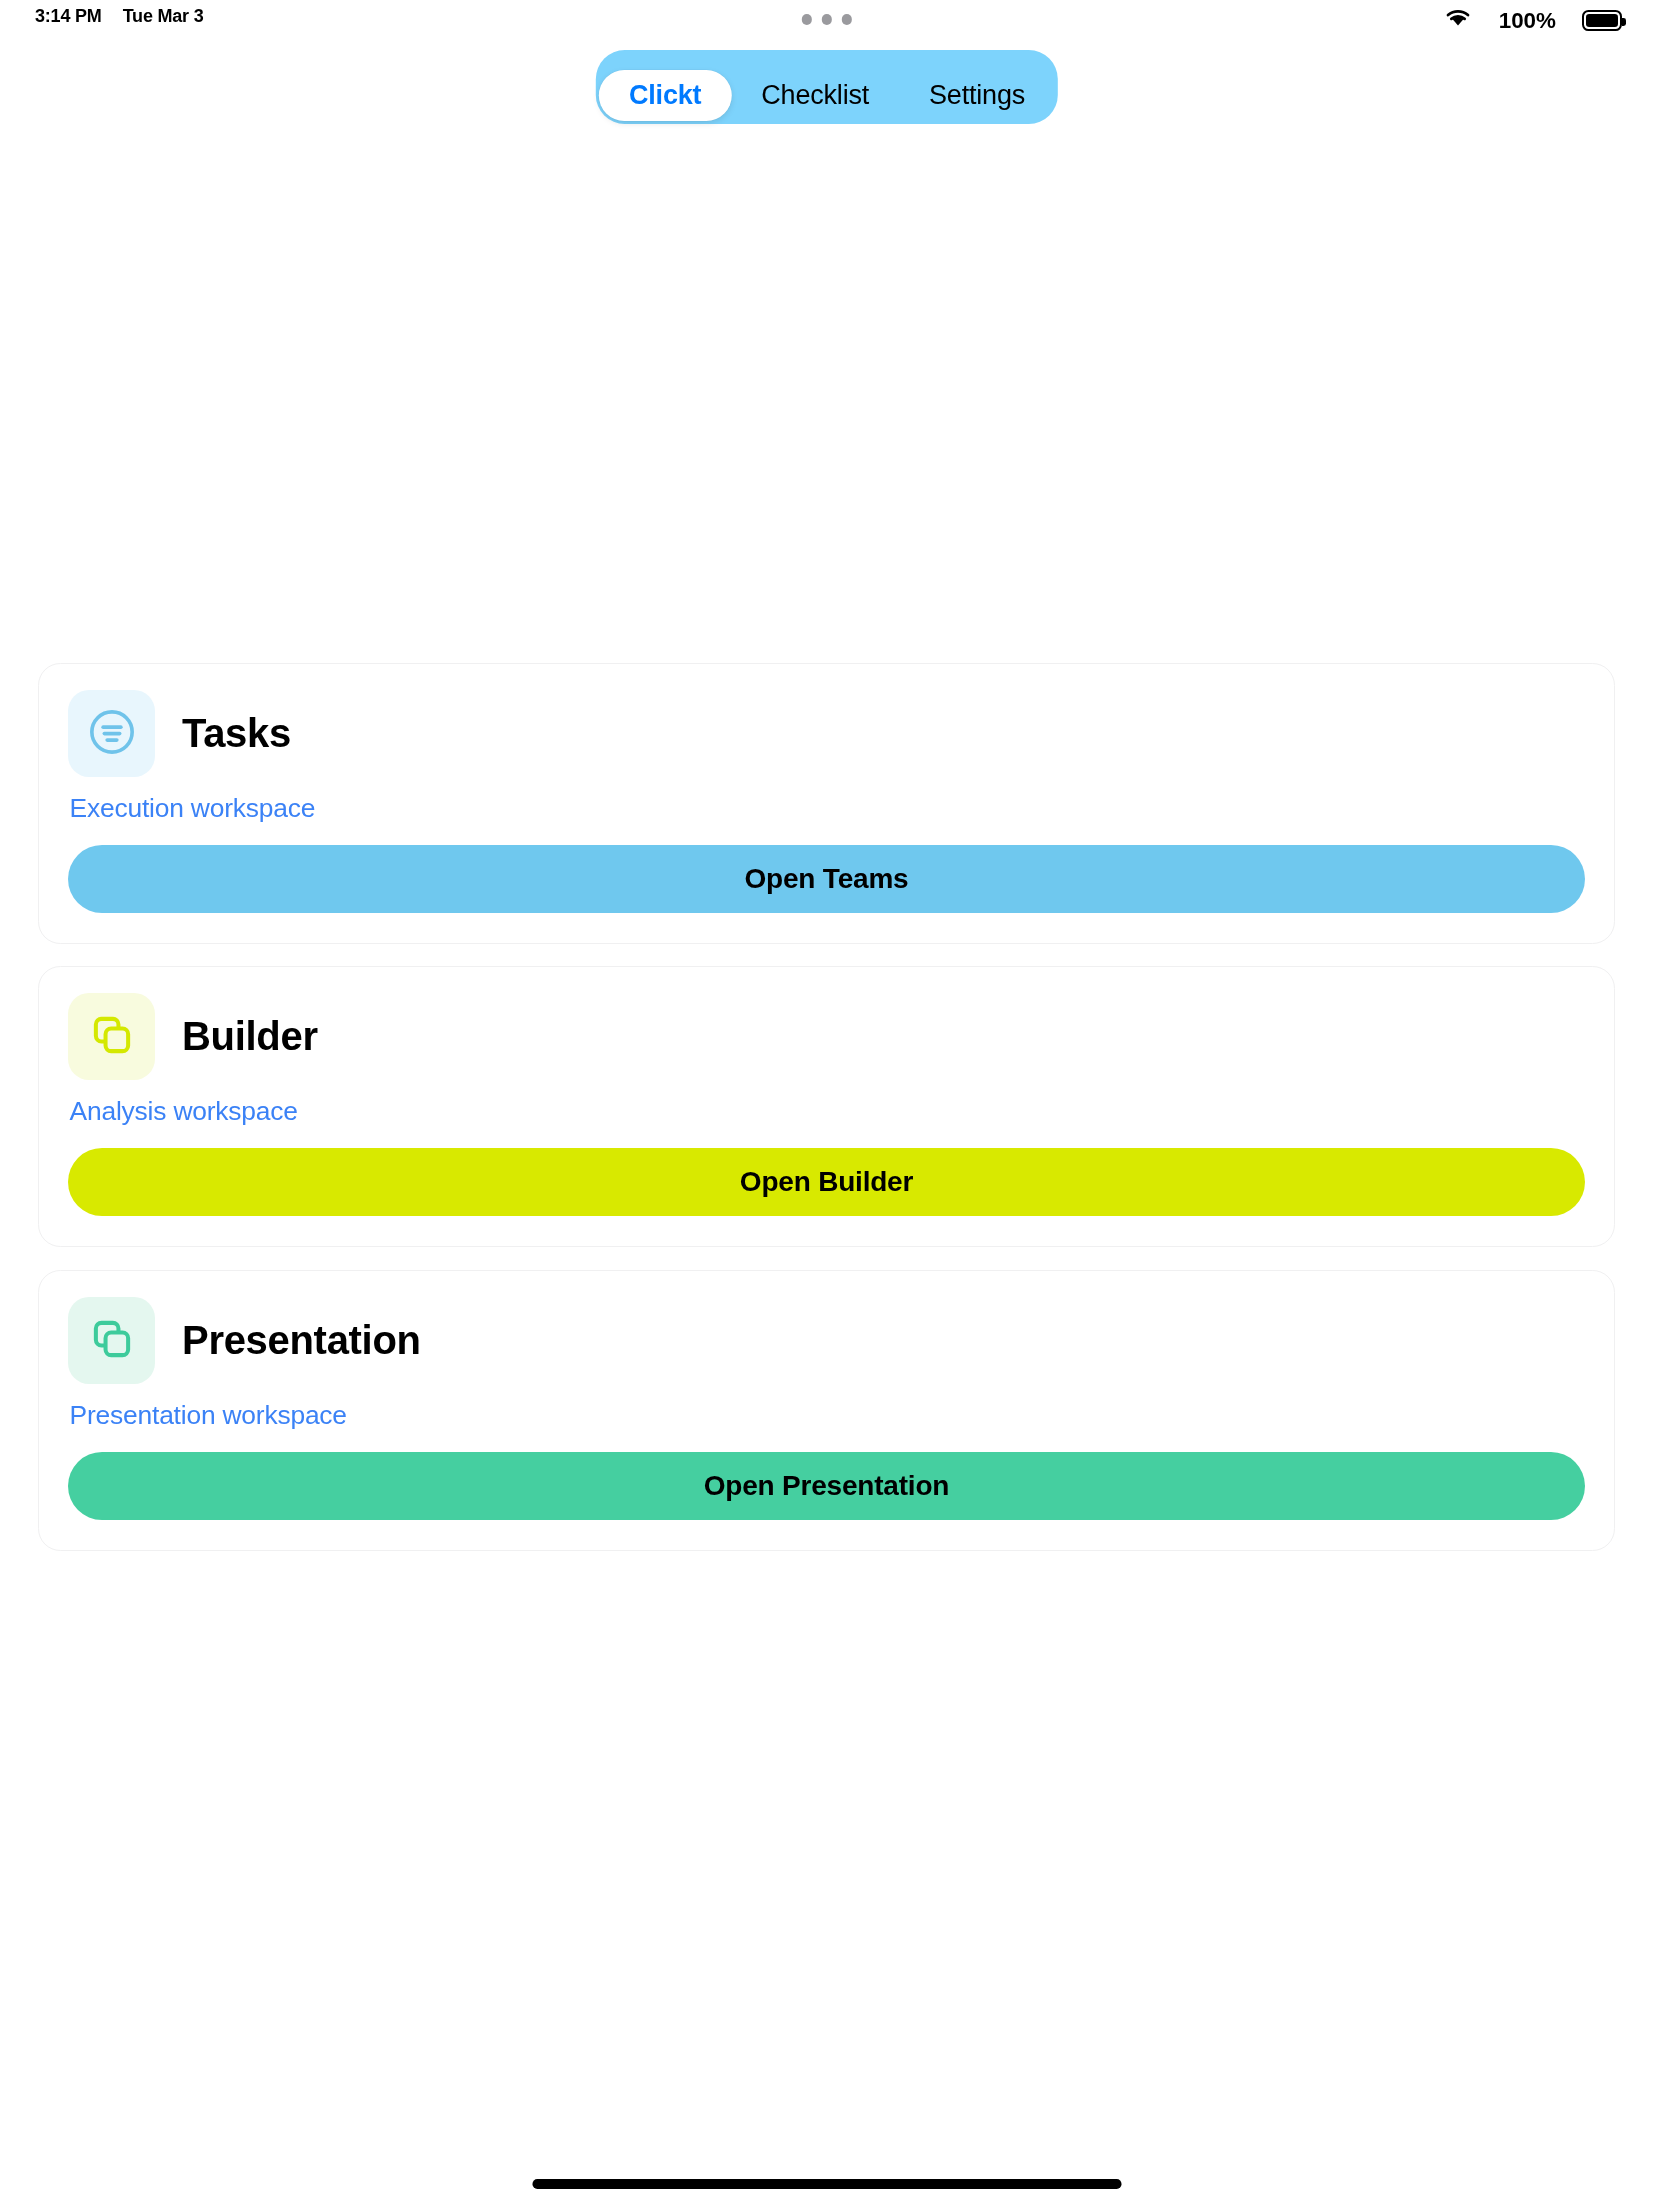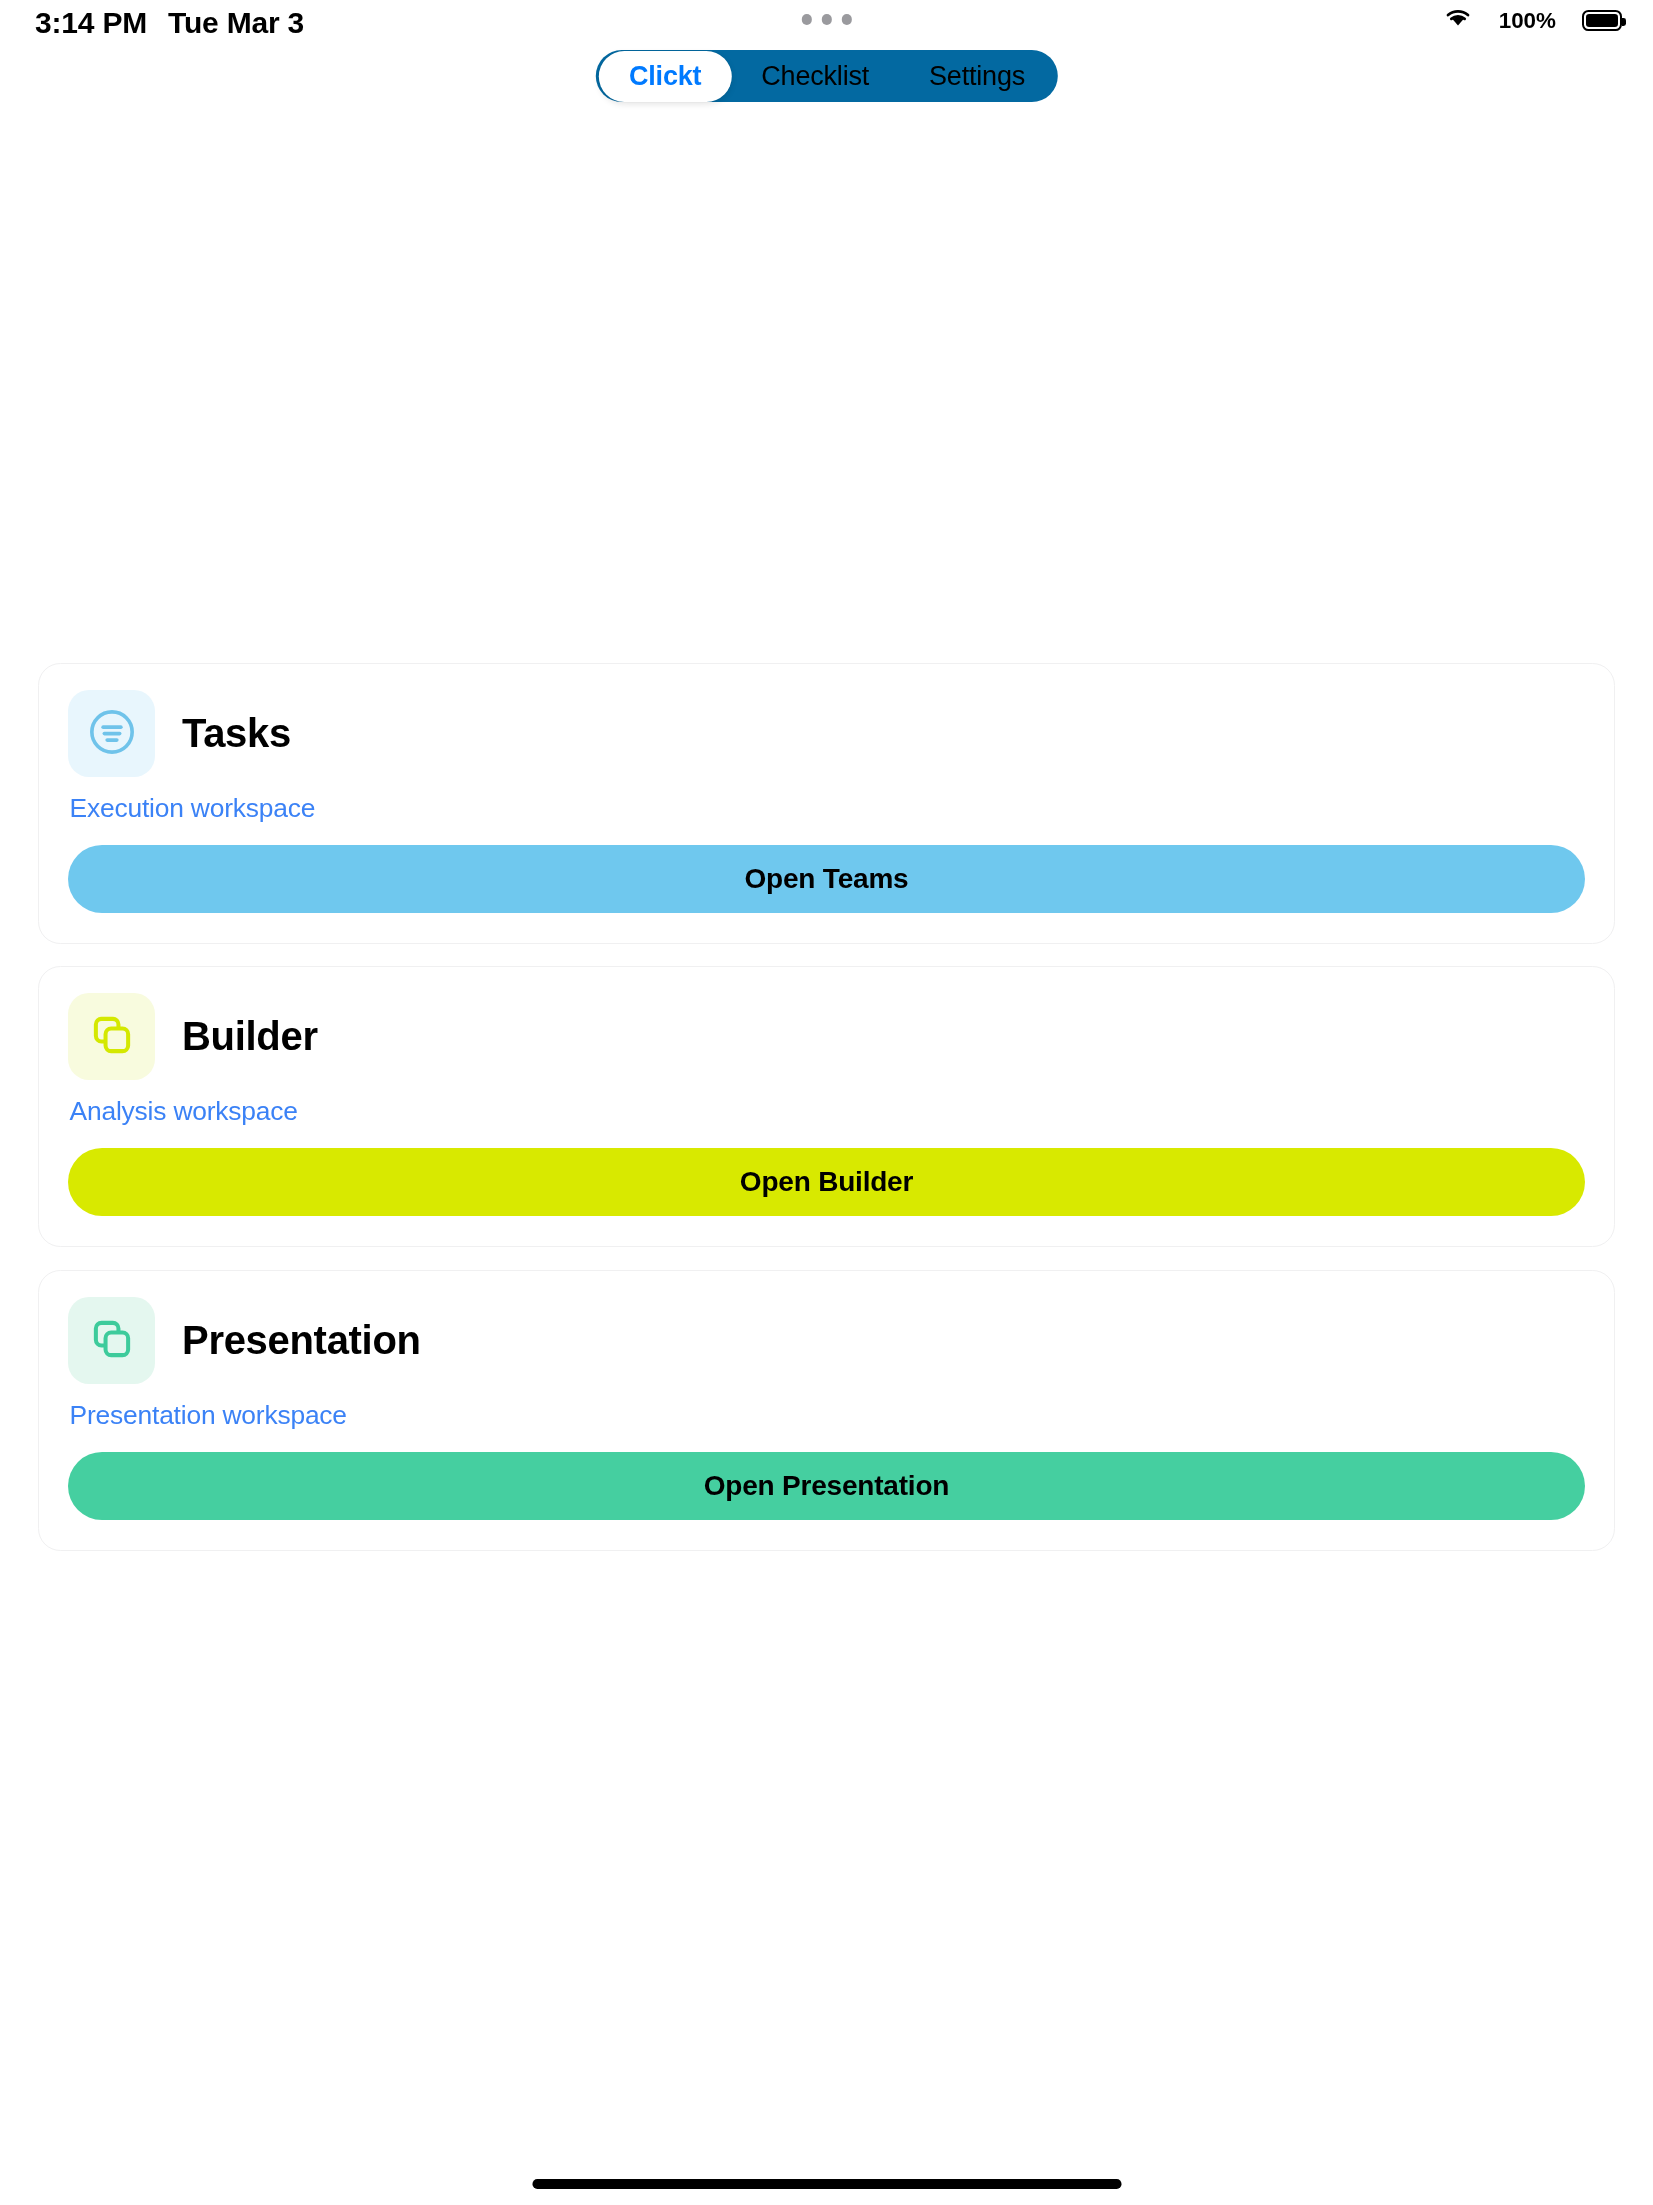--- a/index.html
+++ b/index.html
@@ -27,21 +27,21 @@
     width: 1654px;
     height: 56px;
   }
   .status-left {
     position: absolute;
     left: 35px;
     top: 6.4px;
     display: flex;
     align-items: center;
     gap: 21px;
-    font-size: 30px;
+    font-size: 18px;
     font-weight: 600;
     color: #000000;
     letter-spacing: -0.2px;
   }
   .status-right {
     position: absolute;
     right: 32px;
     top: 6.4px;
     display: flex;
     align-items: center;
@@ -94,25 +94,25 @@
     background: #9a9a9e;
     display: block;
   }
 
   
   .segmented {
     position: absolute;
     top: 50px;
     left: 50%;
     transform: translateX(-50%);
-    height: 52px;
-    background: #0369a1;
+    height: 74px;
+    background: #7dd3fc;
     border-radius: 29px;
     display: flex;
-    align-items: center;
+    align-items: flex-end;
     padding: 3.2px;
   }
   .seg-item {
     height: 51px;
     display: flex;
     align-items: center;
     justify-content: center;
     padding: 0 30px;
     font-size: 27px;
     font-weight: 500;

